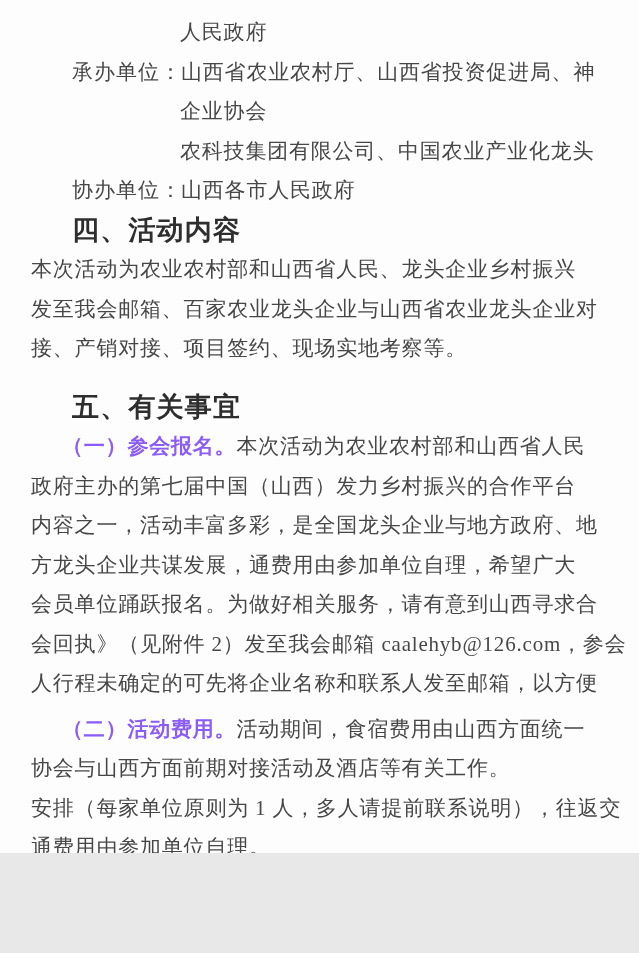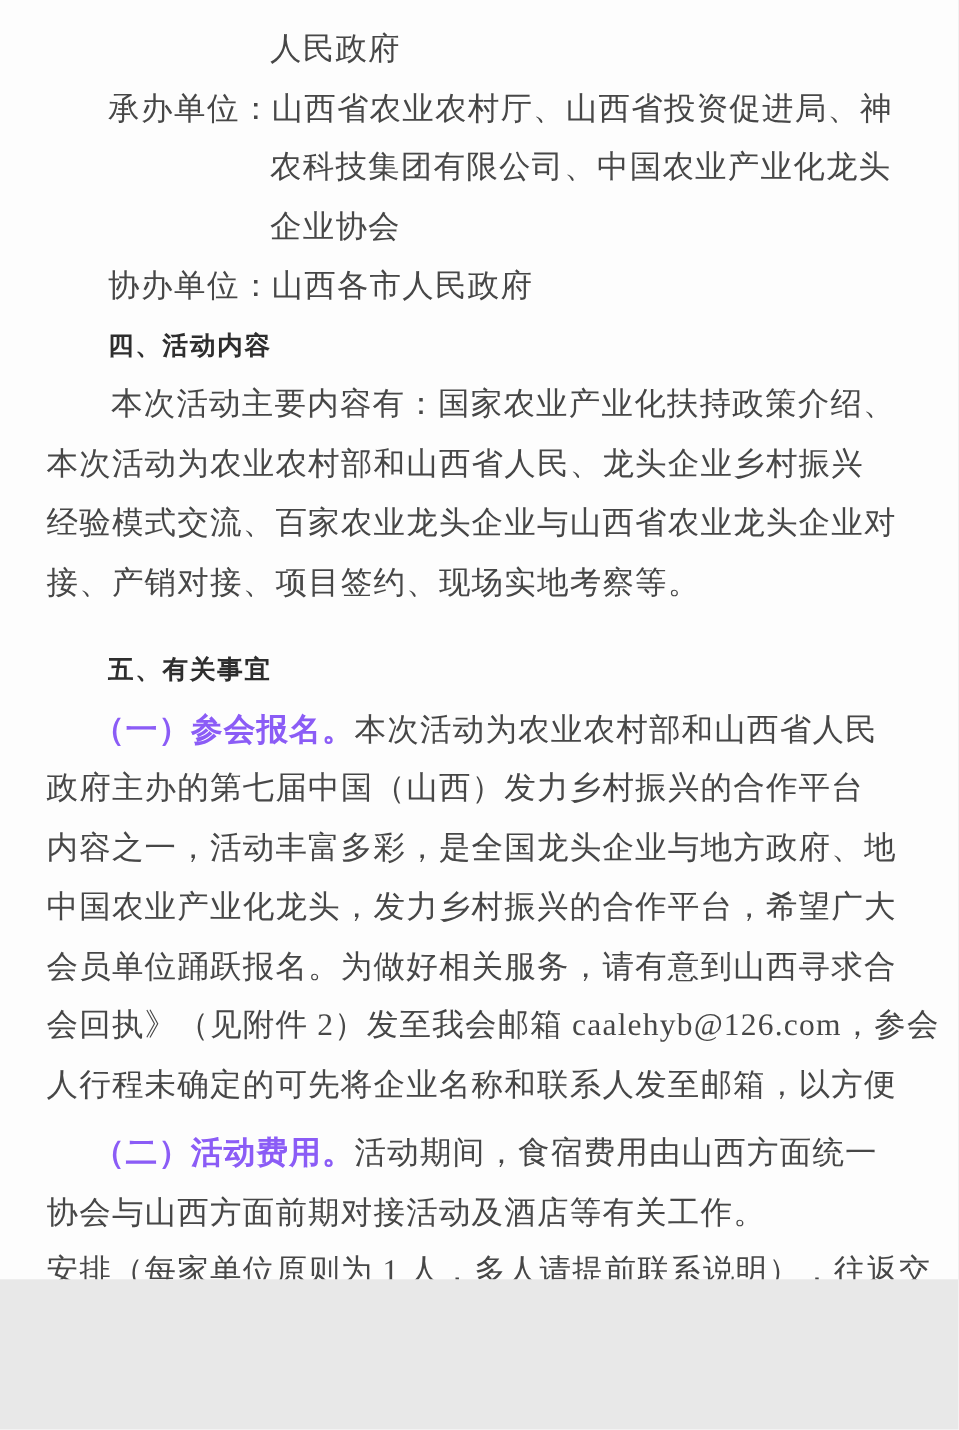--- a/index.html
+++ b/index.html
@@ -23,21 +23,21 @@
   .ln { white-space: nowrap; }
   
   .cont { padding-left: 149px; }
   
   .lab-line { padding-left: 41px; }
   .lab { display: inline-block; width: 109px; letter-spacing: 1px; text-align: right; }
   
   .head {
     font-family: "Liberation Sans", "DejaVu Sans", sans-serif;
     font-weight: bold;
-    font-size: 17px;
+    font-size: 27px;
     letter-spacing: 1.2px;
     color: #2e2e2e;
     padding-left: 41px;
   }
   .mt3 { margin-top: 19px; }
   .mt6 { margin-top: 6px; }
   
   .ind2  { text-indent: 43px; }
   .ind15 { text-indent: 31px; }
   .lead { font-weight: bold; color: #8b5cf6; }
@@ -53,36 +53,35 @@
 </style>
 </head>
 <body>
 
 <div class="page">
   <div class="doc">
 
     <div class="ln cont">人民政府</div>
 
     <div class="ln lab-line"><span class="lab">承办单位：</span><span>山西省农业农村厅、山西省投资促进局、神</span></div>
+    <div class="ln cont">企业协会</div>
     <div class="ln cont">农科技集团有限公司、中国农业产业化龙头</div>
-    <div class="ln cont">企业协会</div>
 
     <div class="ln lab-line"><span class="lab">协办单位：</span><span>山西各市人民政府</span></div>
 
     <div class="head">四、活动内容</div>
-    <div class="ln ind2">本次活动主要内容有：国家农业产业化扶持政策介绍、</div>
     <div class="ln">本次活动为农业农村部和山西省人民、龙头企业乡村振兴</div>
-    <div class="ln">经验模式交流、百家农业龙头企业与山西省农业龙头企业对</div>
+    <div class="ln">发至我会邮箱、百家农业龙头企业与山西省农业龙头企业对</div>
     <div class="ln">接、产销对接、项目签约、现场实地考察等。</div>
 
     <div class="head mt3">五、有关事宜</div>
     <div class="ln ind15"><span class="lead">（一）参会报名。</span><span>本次活动为农业农村部和山西省人民</span></div>
     <div class="ln">政府主办的第七届中国（山西）发力乡村振兴的合作平台</div>
     <div class="ln">内容之一，活动丰富多彩，是全国龙头企业与地方政府、地</div>
-    <div class="ln">中国农业产业化龙头，发力乡村振兴的合作平台，希望广大</div>
+    <div class="ln">方龙头企业共谋发展，通费用由参加单位自理，希望广大</div>
     <div class="ln">会员单位踊跃报名。为做好相关服务，请有意到山西寻求合</div>
     <div class="ln">会回执》（见附件 2）发至我会邮箱 caalehyb@126.com，参会</div>
     <div class="ln">人行程未确定的可先将企业名称和联系人发至邮箱，以方便</div>
     <div class="ln ind15 mt6"><span class="lead">（二）活动费用。</span><span>活动期间，食宿费用由山西方面统一</span></div>
 
     <div class="ln">协会与山西方面前期对接活动及酒店等有关工作。</div>
     <div class="ln">安排（每家单位原则为 1 人，多人请提前联系说明），往返交</div>
     <div class="ln">通费用由参加单位自理。</div>
 
     <div class="pagenum">2</div>

